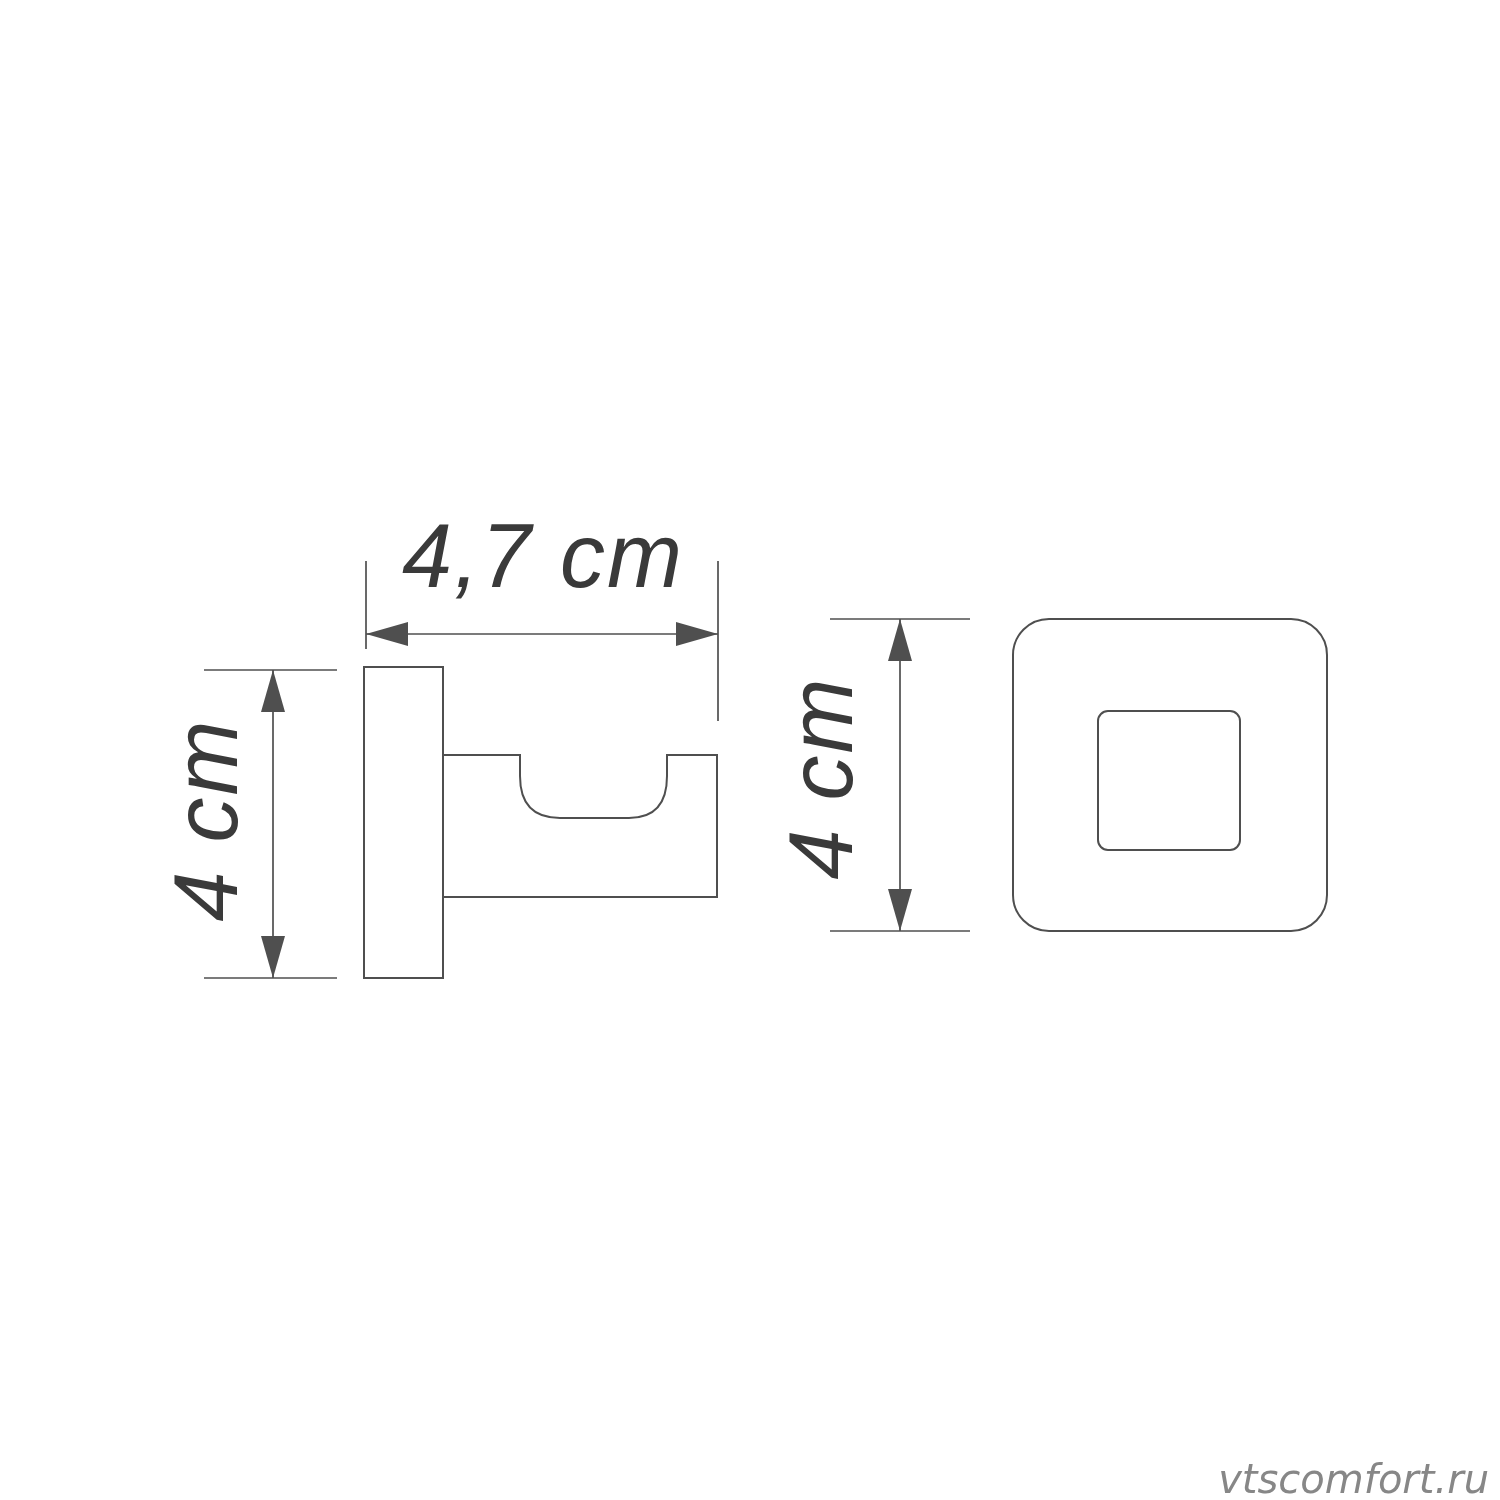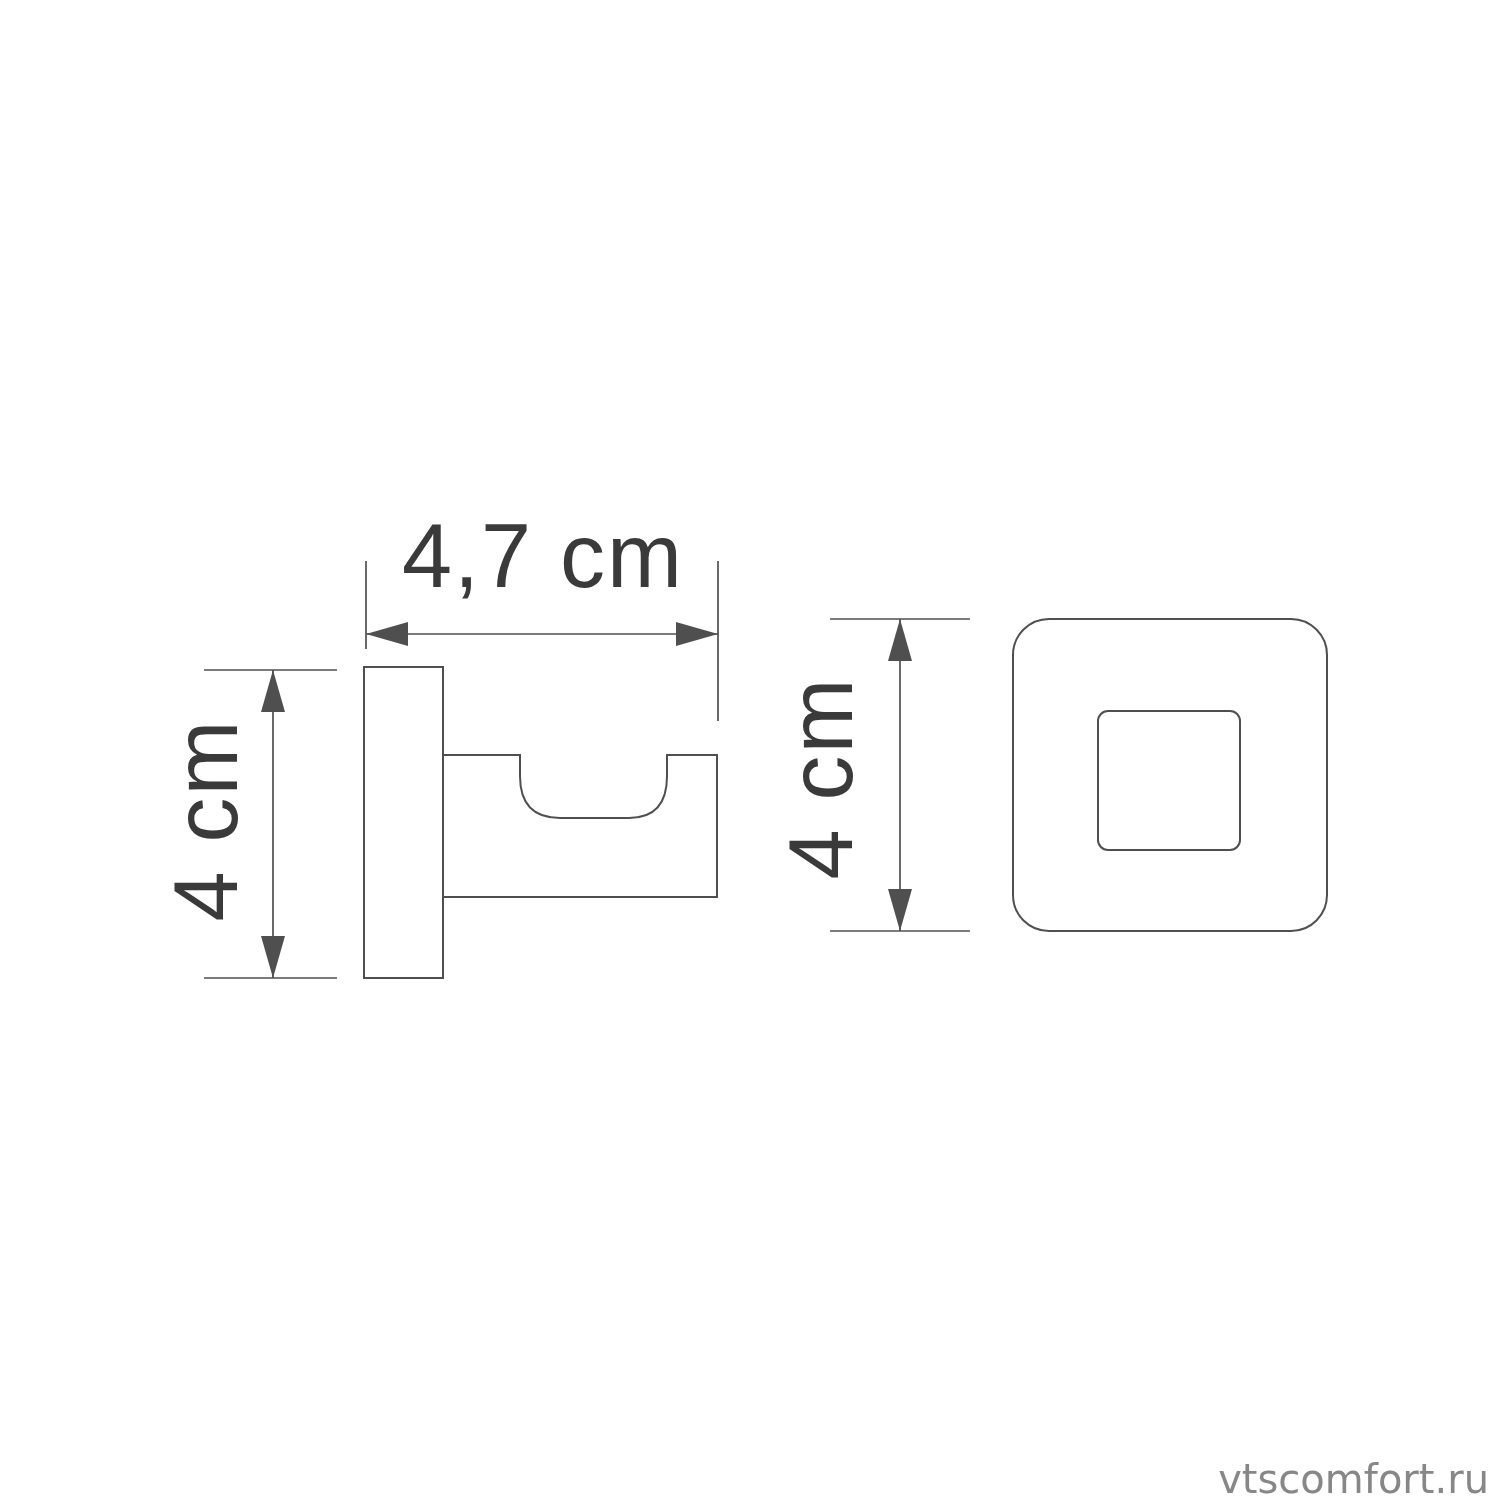--- a/index.html
+++ b/index.html
@@ -12,20 +12,21 @@
   html, body {
     width: 1500px; height: 1500px;
     background: var(--background);
     font-family: "Liberation Sans", sans-serif;
     overflow: hidden;
   }
   .canvas {
     position: relative;
     width: 1500px; height: 1500px;
     background: var(--background);
+    font-style: italic;
   }
   svg { display: block; }
   .outline {
     fill: none;
     stroke: var(--line);
     stroke-width: 2;
     stroke-linejoin: miter;
     stroke-linecap: butt;
   }
   .dimline {

